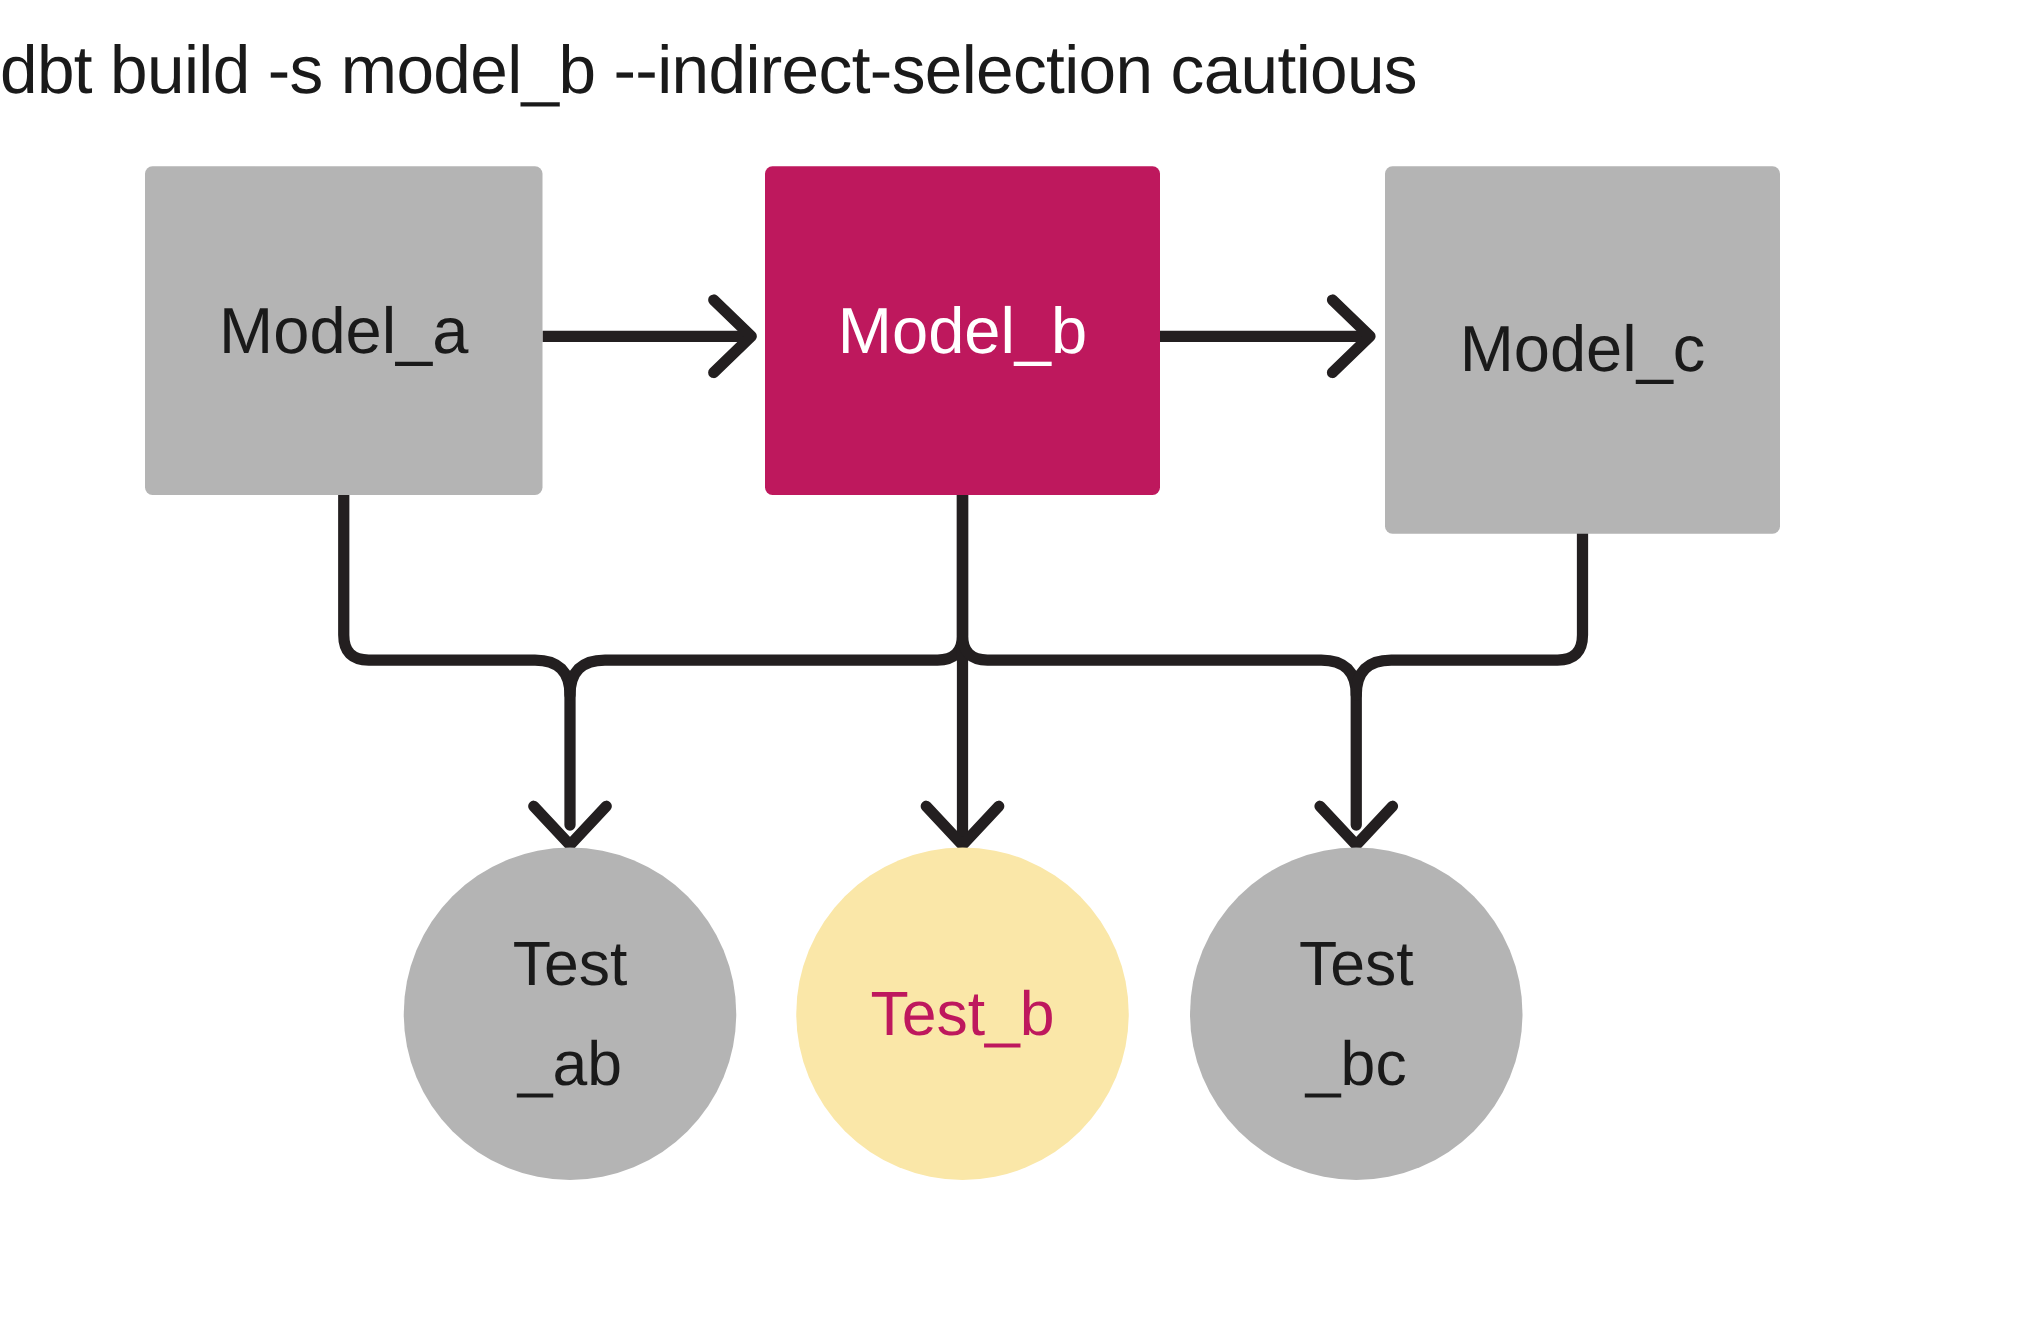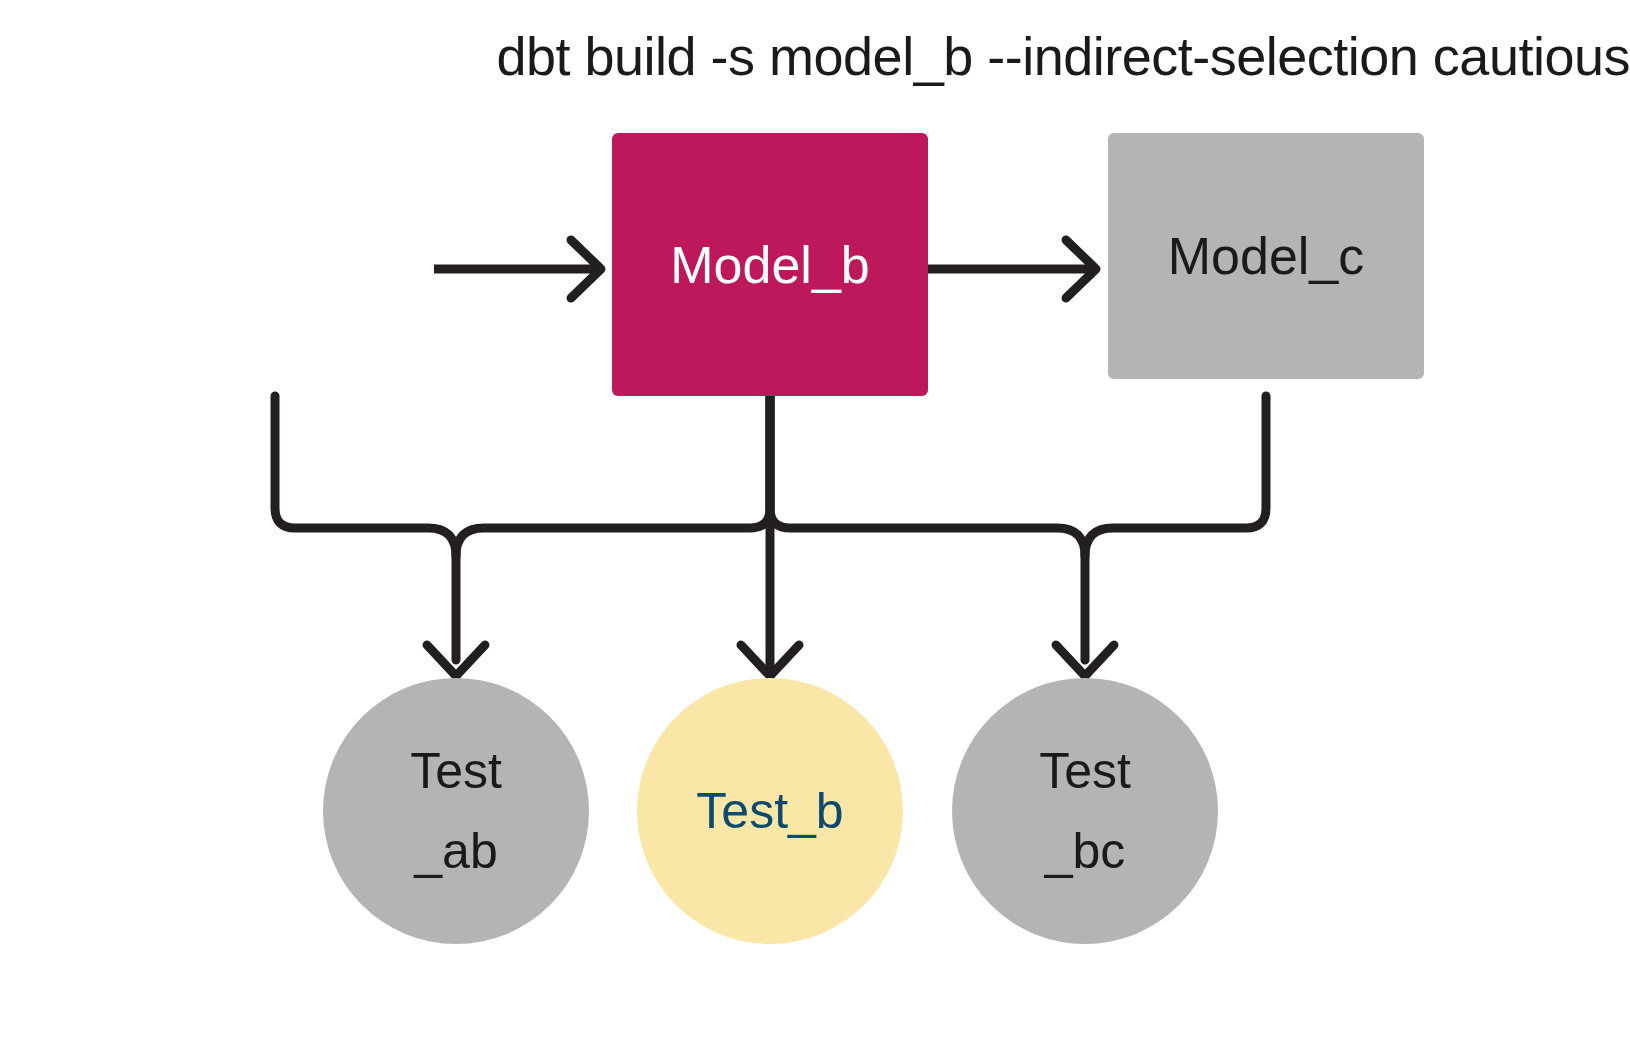--- a/index.html
+++ b/index.html
@@ -25,21 +25,21 @@
     left: 0;
     top: 0;
     width: 1630px;
     height: 1060px;
   }
   .diagram-title {
     position: absolute;
     left: 0;
     top: 24px;
     width: 1630px;
-    text-align: right;
+    text-align: left;
     font-size: 54px;
     line-height: 64px;
     color: #1a1a1a;
     font-family: "Liberation Sans", sans-serif;
     letter-spacing: -0.5px;
     white-space: nowrap;
   }
   .node-box {
     position: absolute;
     display: flex;
@@ -100,35 +100,38 @@
     <g>
       <path d="M 770 396 L 770 508 Q 770 528 790 528 L 1057 528 Q 1085 528 1085 556 L 1085 660" fill="none" stroke="#231f20" stroke-width="9" stroke-linecap="round" stroke-linejoin="round"></path>
       <path d="M 1056 645 L 1085 676 L 1114 645" fill="none" stroke="#231f20" stroke-width="9" stroke-linecap="round" stroke-linejoin="round"></path>
     </g>
 
     <g>
       <path d="M 1266 396 L 1266 508 Q 1266 528 1246 528 L 1113 528 Q 1085 528 1085 556" fill="none" stroke="#231f20" stroke-width="9" stroke-linecap="round" stroke-linejoin="round"></path>
     </g>
   </svg>
 
+  <div class="node-box" id="node-model_a" style="left:116px; top:133px; width:318px; height:263px; background:#b4b4b4; color:#1a1a1a;">
+    <span>Model_a</span>
+  </div>
 
   <div class="node-box" id="node-model_b" style="left:612px; top:133px; width:316px; height:263px; background:#be185d; color:#ffffff;">
     <span>Model_b</span>
   </div>
 
-  <div class="node-box" id="node-model_c" style="left:1108px; top:133px; width:316px; height:246px; background:#b4b4b4; color:#1a1a1a;align-items:center;">
+  <div class="node-box" id="node-model_c" style="left:1108px; top:133px; width:316px; height:294px; background:#b4b4b4; color:#1a1a1a;align-items:center;">
     <span>Model_c</span>
   </div>
 
   <div class="node-circle" id="node-test_ab" style="left:323px; top:678px; width:266px; height:266px; background:#b4b4b4; color:#1a1a1a;">
     <span class="ln">Test</span>
     <span class="ln">_ab</span>
   </div>
 
-  <div class="node-circle" id="node-test_b" style="left:637px; top:678px; width:266px; height:266px; background:#fae7a8; color:#0c4a6e;">
+  <div class="node-circle" id="node-test_b" style="left:637px; top:678px; width:266px; height:266px; background:#fae7a8; color:#be185d;">
     <span class="ln">Test_b</span>
   </div>
 
   <div class="node-circle" id="node-test_bc" style="left:952px; top:678px; width:266px; height:266px; background:#b4b4b4; color:#1a1a1a;">
     <span class="ln">Test</span>
     <span class="ln">_bc</span>
   </div>
 
 </div>
 

